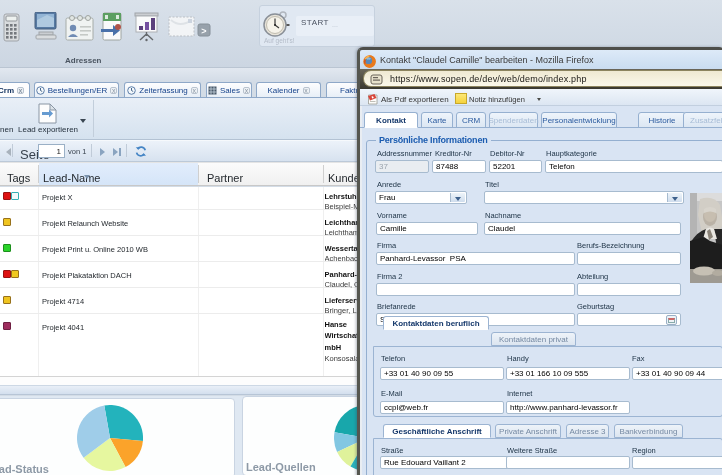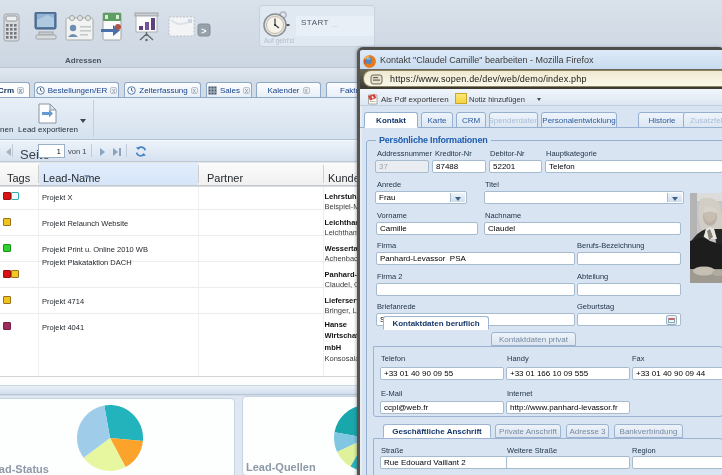--- a/index.html
+++ b/index.html
@@ -239,21 +239,21 @@
 <div class="sq" style="left:3px;top:218px;background:#efc41f;border:1px solid #97711c"></div>
 <div class="sq" style="left:3px;top:244px;background:#2ad32a;border:1px solid #1d8f1d"></div>
 <div class="sq" style="left:3px;top:270px;background:#dd1111;border:1px solid #911"></div>
 <div class="sq" style="left:11px;top:270px;background:#f0c81f;border:1px solid #97711c"></div>
 <div class="sq" style="left:3px;top:296px;background:#efc41f;border:1px solid #97711c"></div>
 <div class="sq" style="left:3px;top:322px;background:#9e2d5e;border:1px solid #6e1f42"></div>
 
 <div class="pn" style="left:42px;top:193px">Projekt X</div>
 <div class="pn" style="left:42px;top:219px">Projekt Relaunch Website</div>
 <div class="pn" style="left:42px;top:245px">Projekt Print u. Online 2010 WB</div>
-<div class="pn" style="left:42px;top:258px">Projekt Plakataktion DACH</div>
+<div class="pn" style="left:42px;top:271px">Projekt Plakataktion DACH</div>
 <div class="pn" style="left:42px;top:297px">Projekt 4714</div>
 <div class="pn" style="left:42px;top:323px">Projekt 4041</div>
 
 <div class="ku" style="top:192px"><b>Lehrstuhl für</b><br><span>Beispiel-Muster</span></div>
 <div class="ku" style="top:218px"><b>Leichthammer</b><br><span>Leichthammer</span></div>
 <div class="ku" style="top:244px"><b>Wessertaler</b><br><span>Achenbach, K</span></div>
 <div class="ku" style="top:270px"><b>Panhard-Levas</b><br><span>Claudel, Camil</span></div>
 <div class="ku" style="top:296px"><b>Lieferservice</b><br><span>Bringer, Ludw</span></div>
 <div class="ku" style="top:319px;line-height:11.3px"><b>Hanse<br>Wirtschaft<br>mbH</b><br><span>Konsosalat</span></div>
 

